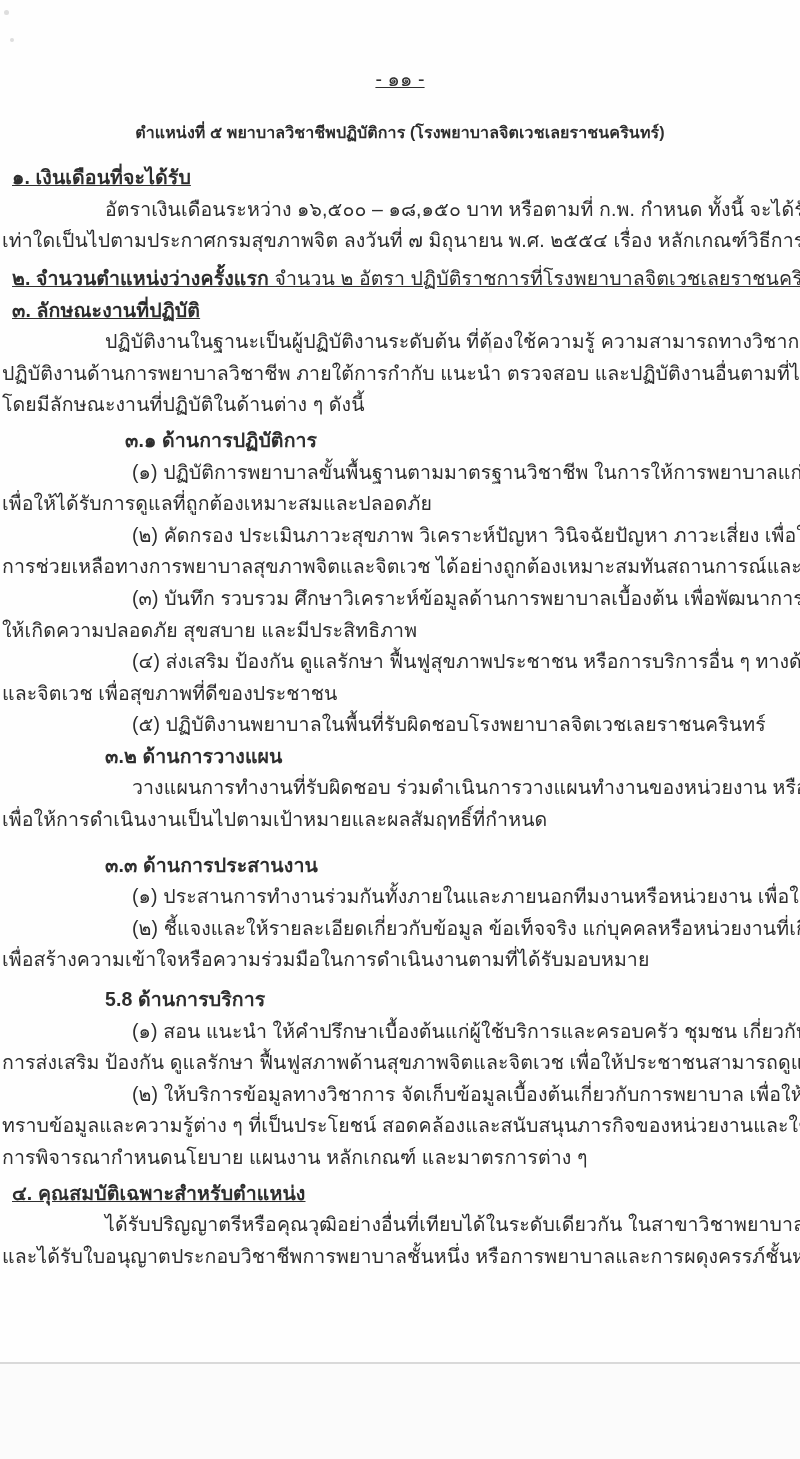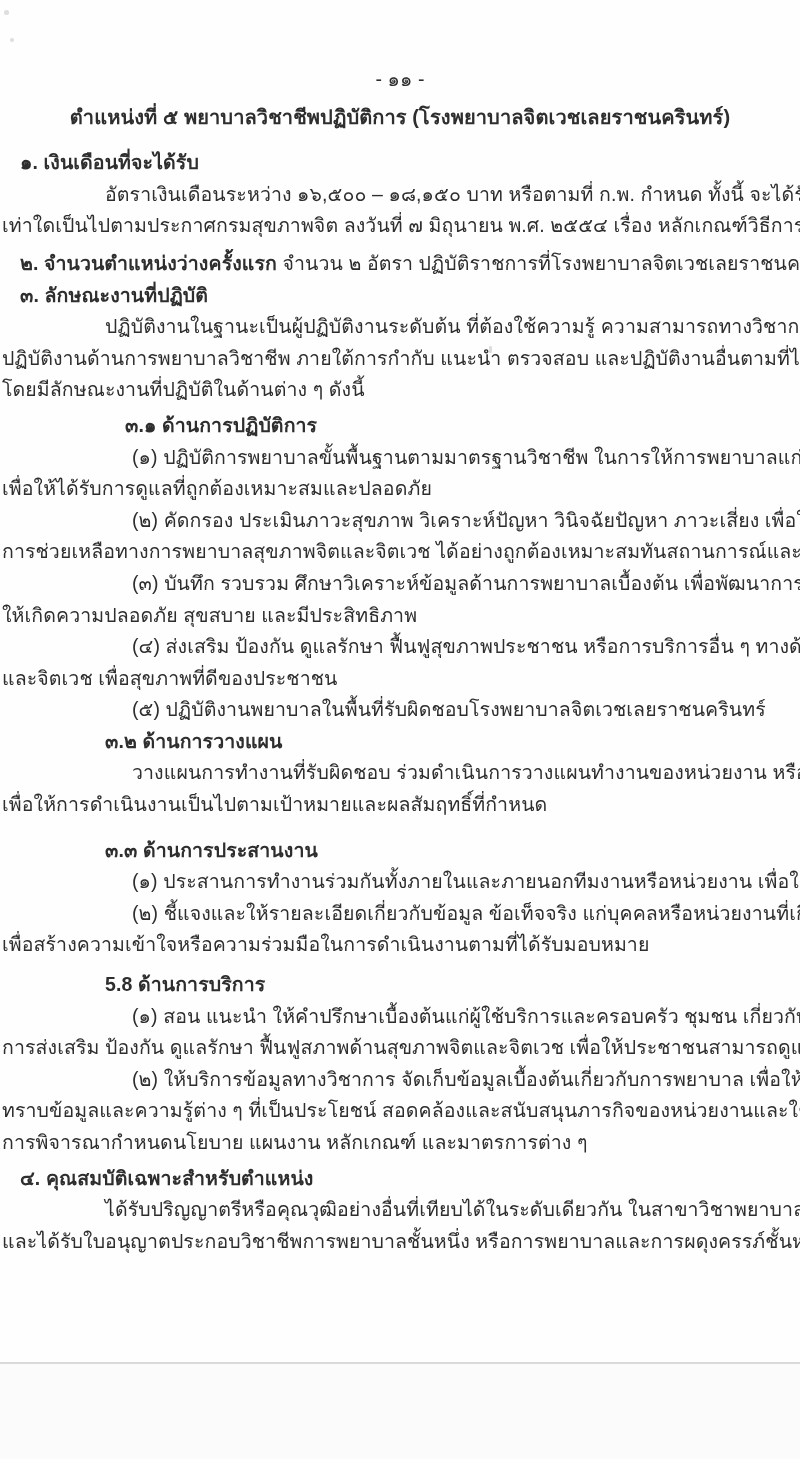--- a/index.html
+++ b/index.html
@@ -20,26 +20,26 @@
     box-sizing: border-box;
   }
   .line {
     white-space: nowrap;
     font-size: 19.5px;
     line-height: 31.6px;
     letter-spacing: 0.1px;
   }
   .center { text-align: center; white-space: normal; }
   .bold { font-weight: bold; }
-  .indent-left { padding-left: 20px; }
+  .indent-left { padding-left: 12px; text-decoration: underline; }
   .indent-tab  { padding-left: 105px; }
   .indent-item { padding-left: 132px; }
   .indent-none { padding-left: 2px; }
-  .page-number { margin-bottom: 6px; }
-  .doc-title   { margin-bottom: 14px; font-size: 20px; }
+  .page-number { margin-bottom: 21px; text-decoration: underline; }
+  .doc-title   { margin-bottom: 14px; font-size: 16px; }
   .bottom-rule {
     position: absolute;
     left: 0;
     top: 1362px;
     width: 800px;
     height: 2px;
     background: #d9d9d9;
   }
   .below-edge {
     position: absolute;

